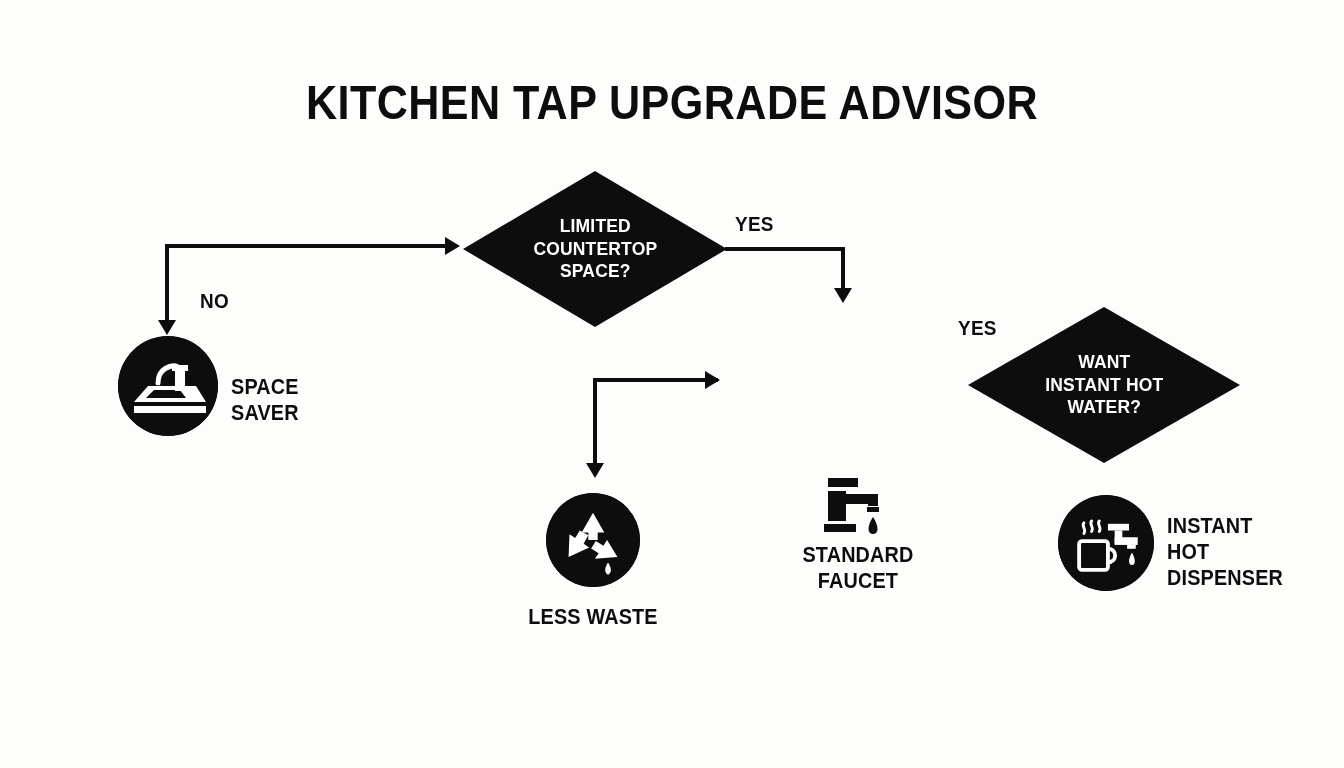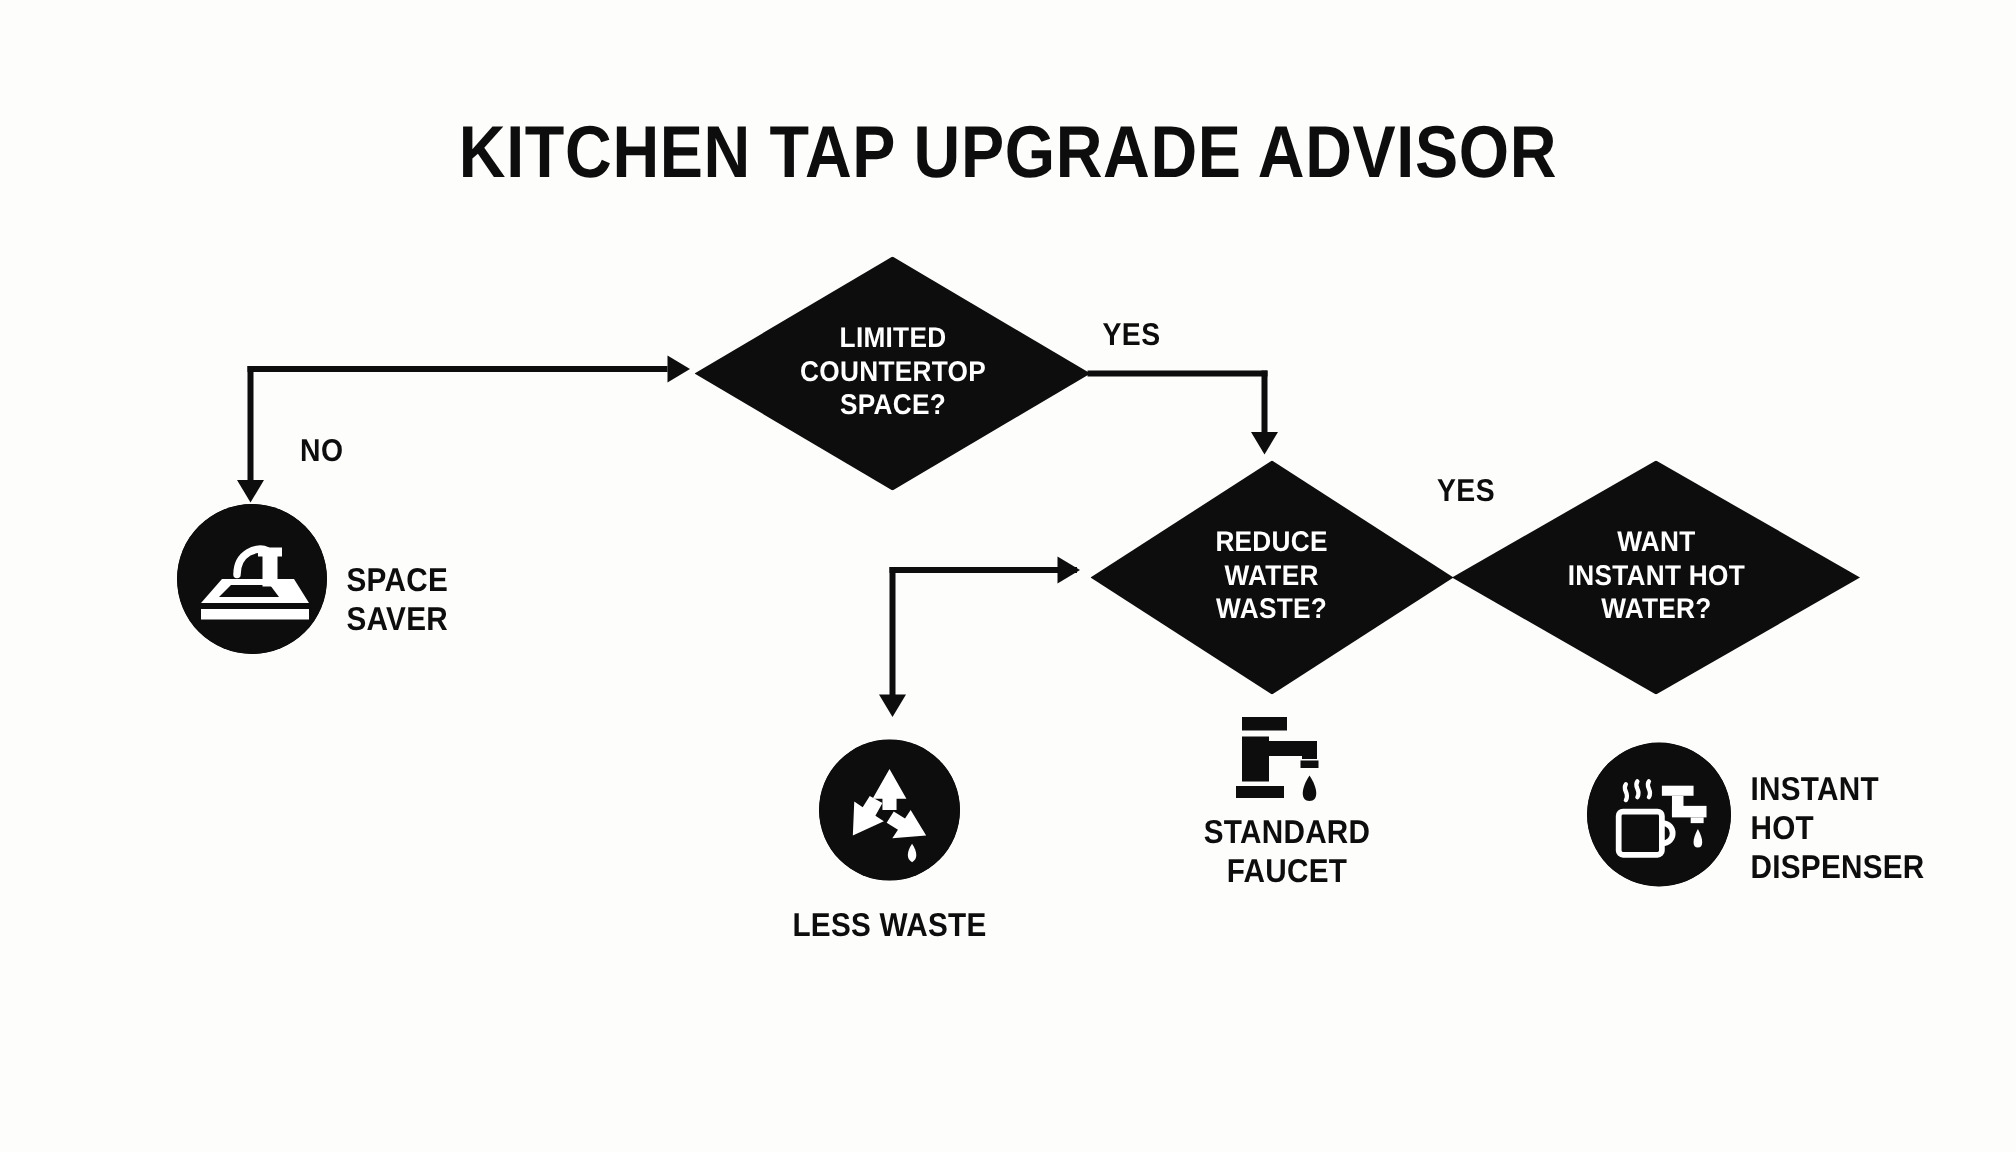--- a/index.html
+++ b/index.html
@@ -151,25 +151,20 @@
   <div class="edge-label" style="left:200px; top:289px;">NO</div>
   <div class="edge-label" style="left:735px; top:212px;">YES</div>
   <div class="edge-label" style="left:958px; top:316px;">YES</div>
 
   <div class="diamond" id="d-space">
     <div class="dlabel">LIMITED
 COUNTERTOP
 SPACE?</div>
   </div>
 
-  <div class="diamond" id="d-waste">
-    <div class="dlabel">REDUCE
-WATER
-WASTE?</div>
-  </div>
 
   <div class="diamond" id="d-hot">
     <div class="dlabel">WANT
 INSTANT HOT
 WATER?</div>
   </div>
 
   <div class="node" style="left:0; top:0;">
     <div class="circle-icon" style="left:118px; top:336px; width:100px; height:100px;">
       <svg width="100" height="100" viewBox="0 0 100 100" aria-hidden="true">

